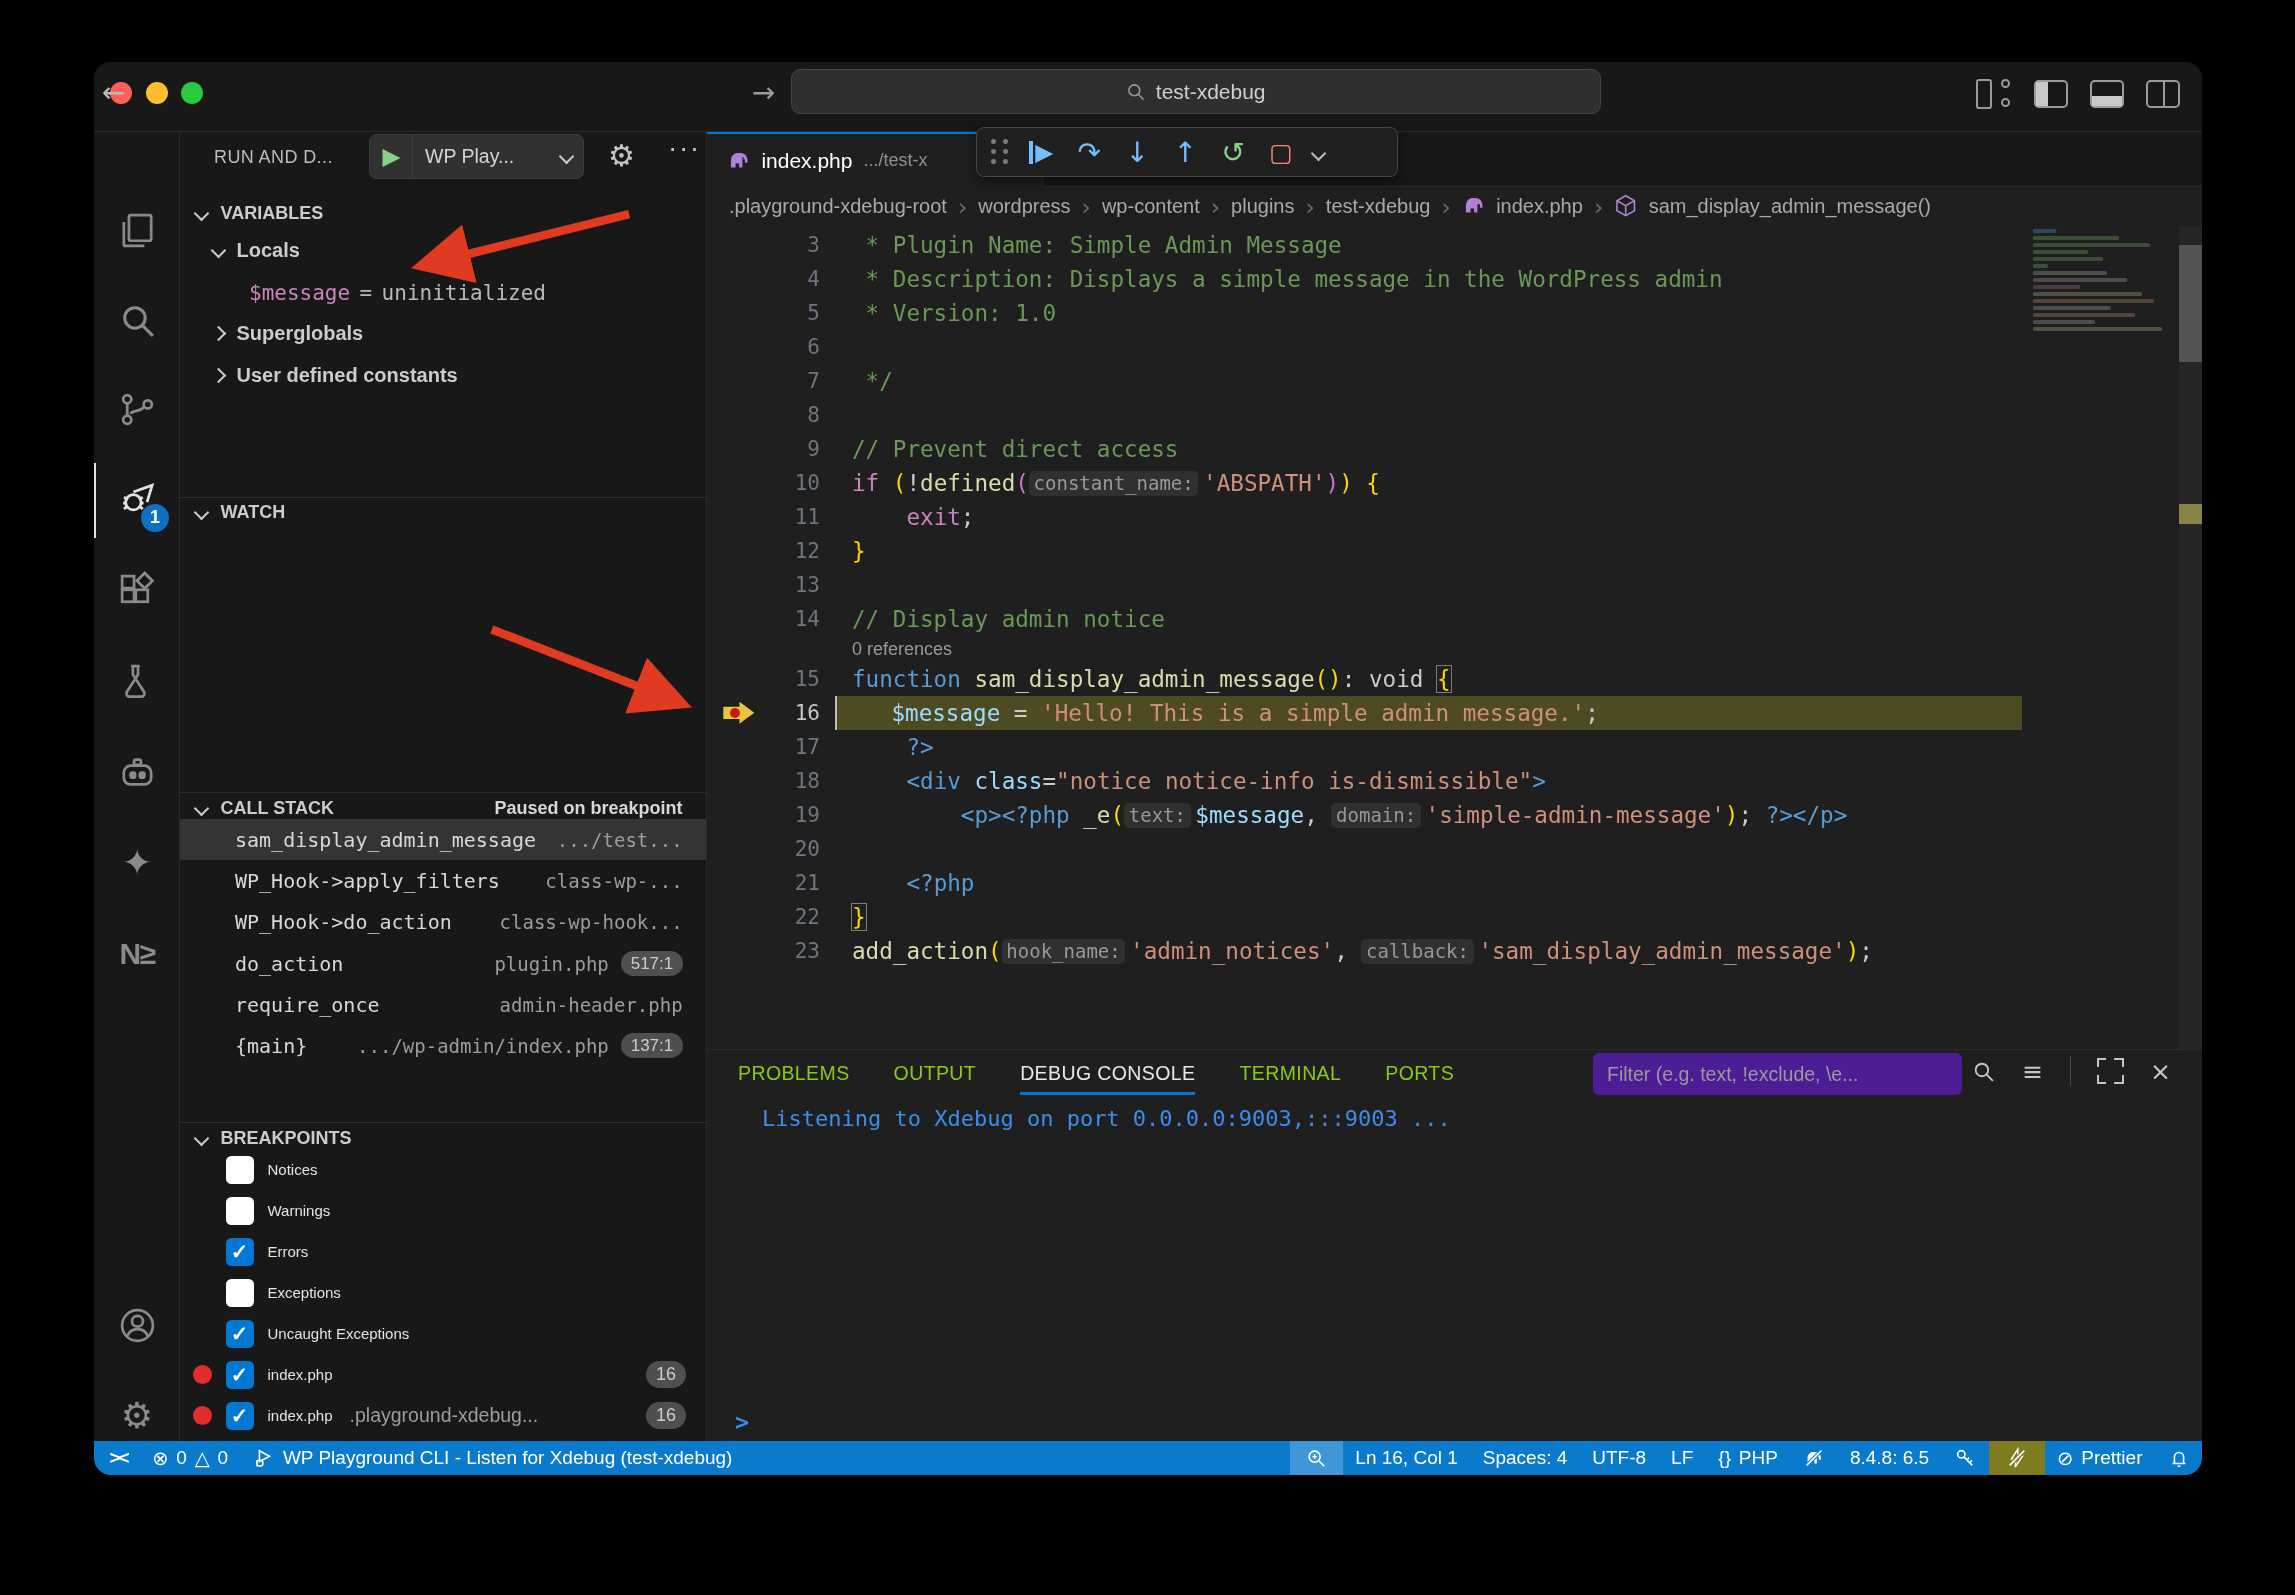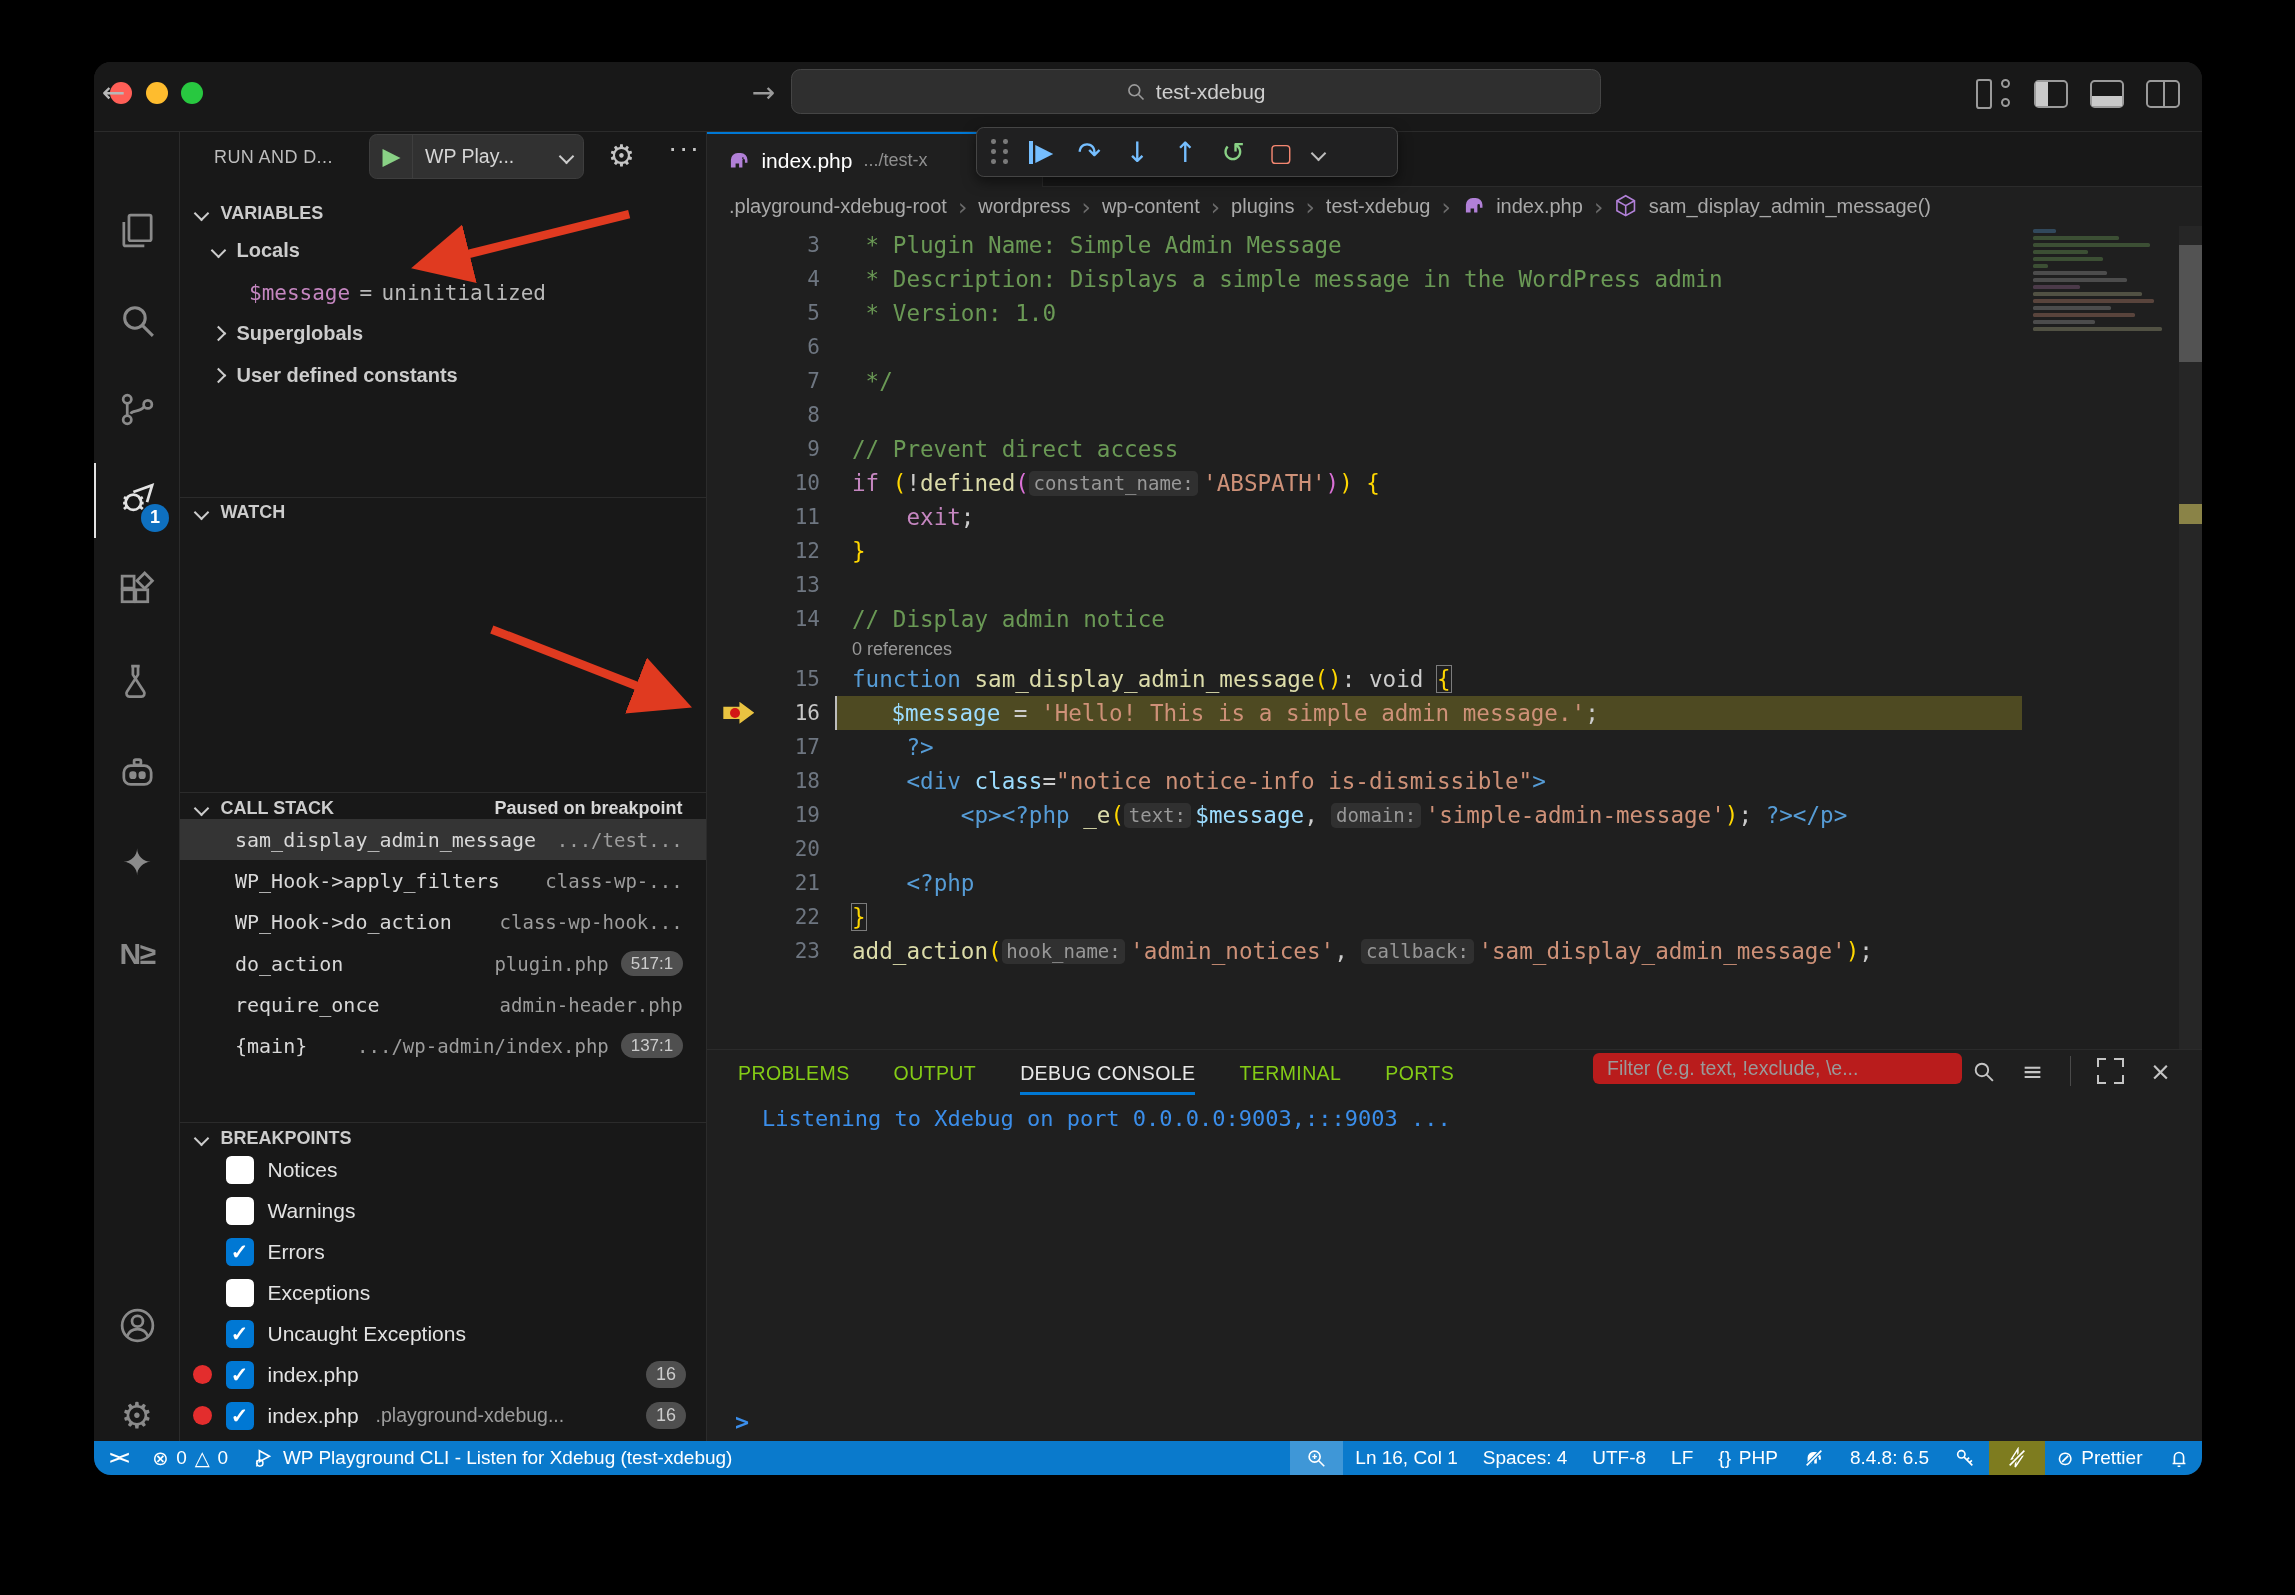--- a/index.html
+++ b/index.html
@@ -71,21 +71,21 @@
   .csrow.selected { background:#343434; }
   .csname { font-family:"DejaVu Sans Mono", monospace; font-size:20px; color:#d8d8d8; white-space:nowrap; }
   .csfile { font-family:"DejaVu Sans Mono", monospace; font-size:19px; color:#9d9d9d; flex:1; text-align:right; white-space:nowrap; overflow:hidden; }
   .csbadge { margin-left:12.5px; background:#4f4f4f; color:#cccccc; font-size:17px; border-radius:12.5px; padding:2.3px 9.4px; font-family:"Liberation Sans",sans-serif; }
 
   .bprow { position:absolute; left:0; width:100%; height:41px; display:flex; align-items:center; }
   .bpdot { width:19px; height:19px; border-radius:50%; background:#e32d2d; margin-left:12.5px; flex:none; }
   .bpdot.hidden { visibility:hidden; }
   .checkbox { width:28px; height:28px; border-radius:5.5px; margin-left:14px; flex:none; background:#fff; }
   .checkbox.checked { background:#0078d4; color:#fff; font-size:21px; line-height:28px; text-align:center; font-weight:bold; }
-  .bplabel { margin-left:14px; font-size:21px; color:#e3e3e3; white-space:nowrap; }
+  .bplabel { margin-left:14px; font-size:15px; color:#e3e3e3; white-space:nowrap; }
   .bpsub { margin-left:17px; font-size:19.5px; color:#9d9d9d; white-space:nowrap; overflow:hidden; flex:1; }
   .bpbadge { margin:0 20px 0 9.4px; background:#4f4f4f; color:#cccccc; font-size:18px; border-radius:14px; padding:3.1px 10px; }
 
   
   .editorcol { width:1495px; position:relative; background:#1f1f1f; }
   .tabbar { position:absolute; left:0; top:0; width:100%; height:55px; background:#181818; display:flex; }
   .tab { width:336px; height:55px; background:#1f1f1f; border-top:2.3px solid #0078d4; border-right:0.8px solid #2b2b2b;
          display:flex; align-items:center; padding-left:20px; gap:11px; }
   .tabname { color:#ffffff; font-size:21px; }
   .tabdetail { color:#8f8f8f; font-size:18px; }
@@ -134,21 +134,21 @@
   .scrollbar { position:absolute; right:0; top:94px; width:23.4px; height:824px; background:rgba(60,60,60,.25); }
   .scrollthumb { position:absolute; left:0; width:100%; top:19px; height:117px; background:rgba(140,140,140,.45); }
   .scrollmarker { position:absolute; left:0; width:100%; top:278px; height:20px; background:#8a8347; }
 
   
   .panel { position:absolute; left:0; top:917px; width:100%; height:391px; background:#1f1f1f; border-top:0.8px solid #2b2b2b; }
   .paneltabs { position:absolute; left:31px; top:0; height:47px; display:flex; gap:44px; align-items:center; }
   .ptab { font-size:19.5px; color:#84cc16; letter-spacing:0.4px; position:relative; height:47px; display:flex; align-items:center; }
   .ptab.active { color:#e8e8e8; }
   .ptab.active::after { content:""; position:absolute; left:0; right:0; bottom:1.6px; height:3.1px; background:#0078d4; }
-  .filterbox { position:absolute; left:886px; top:3.1px; width:369px; height:31px; background:#b91c1c; border-radius:6.2px;
+  .filterbox { position:absolute; left:886px; top:3.1px; width:369px; height:42px; background:#4c1d95; border-radius:6.2px;
                display:flex; align-items:center; padding-left:14px; }
   .filterbox input { background:transparent; border:none; outline:none; color:#bbb; font-size:19.5px; width:100%; font-family:"Liberation Sans",sans-serif;}
   .filterbox input::placeholder { color:#9a9a9a; }
   .panelicons { position:absolute; right:31px; top:6.2px; display:flex; gap:26.5px; align-items:center; color:#c5c5c5; }
   .panelicons .sep { width:0.8px; height:30px; background:#4a4a4a; }
   .picon { font-size:25px; }
   .expandicon { width:26.5px; height:26.5px; position:relative; }
   .expandicon i { position:absolute; width:9.4px; height:9.4px; border:2px solid #c5c5c5; }
   .expandicon i:nth-child(1){left:0;top:0;border-right:none;border-bottom:none;}
   .expandicon i:nth-child(2){right:0;top:0;border-left:none;border-bottom:none;}

